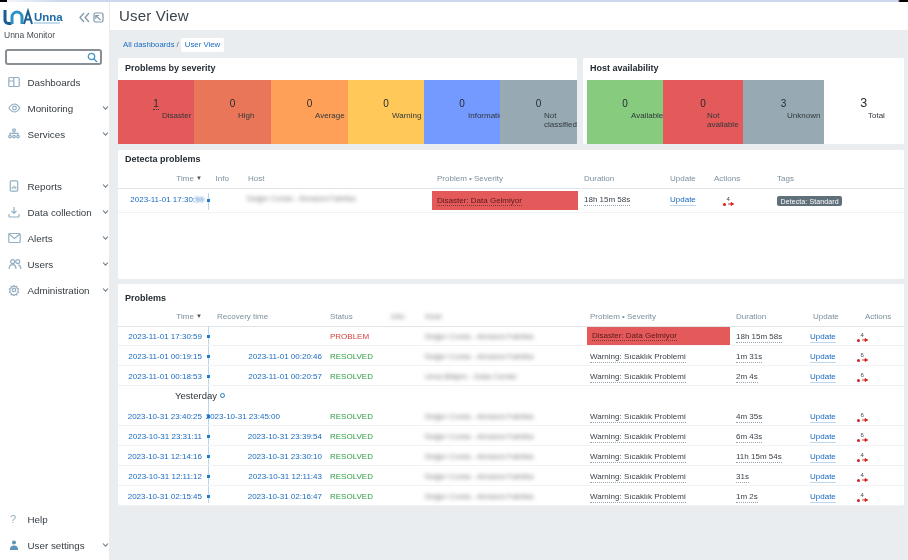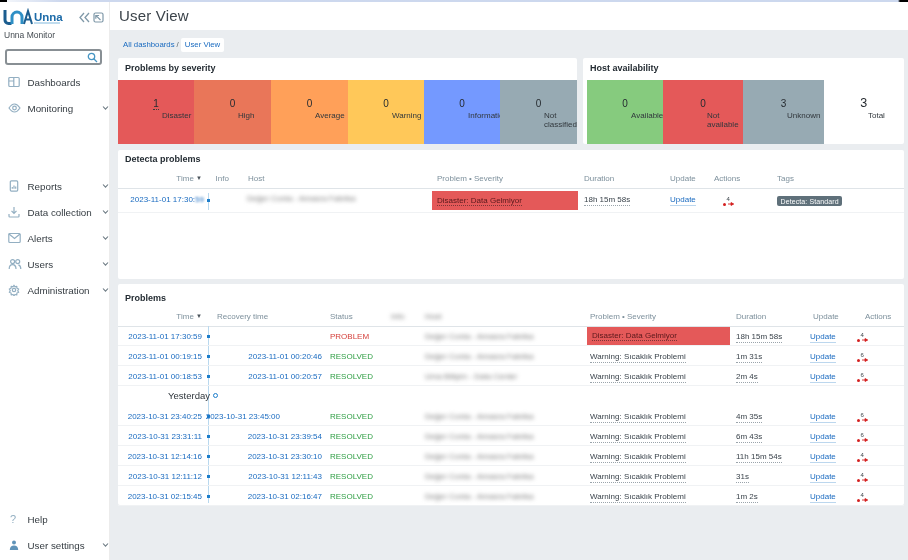--- a/index.html
+++ b/index.html
@@ -41,21 +41,21 @@
 .blur { color:#777; filter:blur(2.2px); }
 .wu { border-bottom:1px dotted #9aa4ab; padding-bottom:0.5px;text-align:center; }
 .du2 { border-bottom:1px dotted #9aa4ab; padding-bottom:0.5px; }
 .upd { color:#1a6bc0; border-bottom:1px solid #bcd7ee; padding-bottom:0.5px; }
 .dcell { position:absolute; background:#e45959; }
 .dcell .du { position:absolute; left:5px; top:5px; font-size:8px; color:#58181b; border-bottom:1px dotted #7c3538; white-space:nowrap; }
 .act { position:absolute; width:14px; height:14px; }
 .act .sup { position:absolute; left:3.5px; top:0; font-size:6px; color:#3c444b; }
 .act .dot { position:absolute; left:0; top:7px; width:3px; height:3px; border-radius:50%; background:#d42020; }
 .act .arr { position:absolute; left:4.5px; top:6.5px; }
-.sep { position:absolute; left:8px; width:752px; height:20px; }
+.sep { position:absolute; left:15px; width:752px; height:20px; }
 .yest { position:absolute; left:0; top:3.5px; width:84px; text-align:right; font-size:9.5px; color:#2e353b; }
 .circ { position:absolute; left:87px; top:7px; width:5px; height:5px; border:1.4px solid #1d7ecb; border-radius:50%; background:#fff; }
 .tline { position:absolute; left:90px; width:1px; background:#b9d8ee; }
 </style></head><body>
 
 <div id="strip"></div>
 <div id="hdr">
     <h1>User View</h1>
   </div>
 <div id="main"></div>
@@ -93,20 +93,35 @@
         <path d="M1 6 C3 3 5 2 6.5 2 C8 2 10 3 12 6 C10 9 8 10 6.5 10 C5 10 3 9 1 6 Z" class="ic"></path>
         <circle cx="6.5" cy="6" r="1.8" class="ic"></circle>
       </svg>
       <span class="t">Monitoring</span>
       <span class="ch">
         <svg width="7" height="5" viewBox="0 0 7 5">
           <path d="M1 1 L3.5 3.7 L6 1" stroke="#6d7a83" stroke-width="1.1" fill="none"></path>
         </svg>
       </span>
     </div>
+  <div class="mi" style="top:119px">
+      <svg width="12" height="12" viewBox="0 0 12 12">
+        <rect x="4.7" y="1" width="2.6" height="2.2" rx="0.5" class="ic"></rect>
+        <path d="M6 3.4 v2 M2 7 V5.4 h8 V7" class="ic"></path>
+        <circle cx="2" cy="8.6" r="1.3" class="ic"></circle>
+        <circle cx="6" cy="8.6" r="1.3" class="ic"></circle>
+        <circle cx="10" cy="8.6" r="1.3" class="ic"></circle>
+      </svg>
+      <span class="t">Services</span>
+      <span class="ch">
+        <svg width="7" height="5" viewBox="0 0 7 5">
+          <path d="M1 1 L3.5 3.7 L6 1" stroke="#6d7a83" stroke-width="1.1" fill="none"></path>
+        </svg>
+      </span>
+    </div>
   <div class="mi" style="top:171px">
       <svg width="12" height="12" viewBox="0 0 12 12">
         <rect x="2.3" y="0.9" width="7.4" height="10.2" rx="1" class="ic" stroke-width="1.1"></rect>
         <path d="M4.3 8.8 v-1.8 M6 8.8 v-3.2 M7.7 8.8 v-2.4" class="ic" stroke-width="1.1"></path>
       </svg>
       <span class="t">Reports</span>
       <span class="ch">
         <svg width="7" height="5" viewBox="0 0 7 5">
           <path d="M1 1 L3.5 3.7 L6 1" stroke="#6d7a83" stroke-width="1.1" fill="none"></path>
         </svg>

